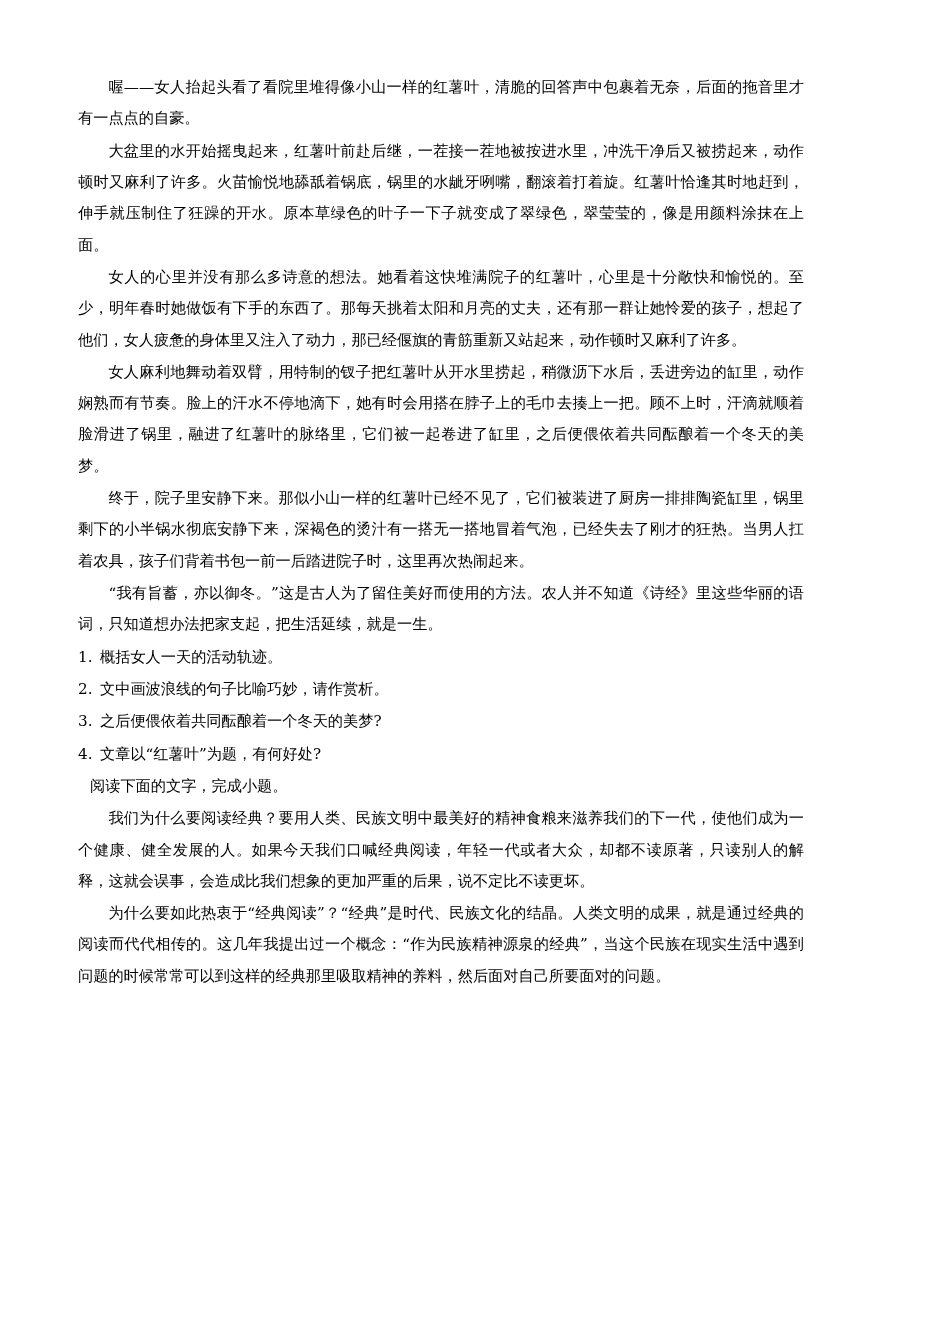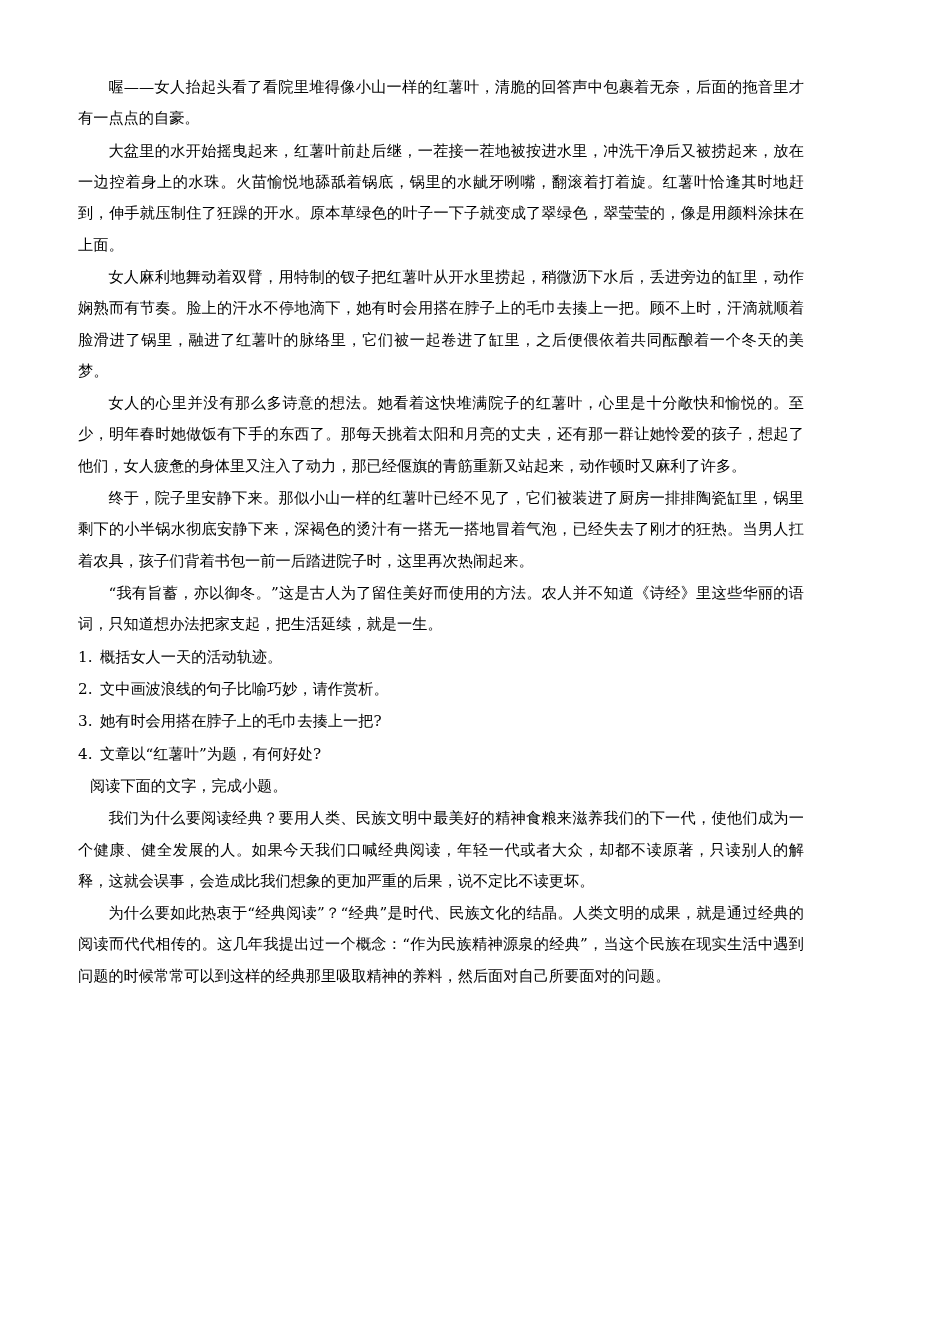--- a/index.html
+++ b/index.html
@@ -49,35 +49,35 @@
     min-width: 22px;
   }
 </style>
 </head>
 <body>
 
 <div class="page">
   <div class="doc">
 
     <p class="para">喔——女人抬起头看了看院里堆得像小山一样的红薯叶，清脆的回答声中包裹着无奈，后面的拖音里才有一点点的自豪。</p>
-    <p class="para">大盆里的水开始摇曳起来，红薯叶前赴后继，一茬接一茬地被按进水里，冲洗干净后又被捞起来，放在一边控着身上的水珠。火苗愉悦地舔舐着锅底，锅里的水龇牙咧嘴，翻滚着打着旋。红薯叶恰逢其时地赶到，伸手就压制住了狂躁的开水。原本草绿色的叶子一下子就变成了翠绿色，翠莹莹的，像是用颜料涂抹在上面。</p>
+    <p class="para">大盆里的水开始摇曳起来，红薯叶前赴后继，一茬接一茬地被按进水里，冲洗干净后又被捞起来，动作顿时又麻利了许多。火苗愉悦地舔舐着锅底，锅里的水龇牙咧嘴，翻滚着打着旋。红薯叶恰逢其时地赶到，伸手就压制住了狂躁的开水。原本草绿色的叶子一下子就变成了翠绿色，翠莹莹的，像是用颜料涂抹在上面。</p>
+    <p class="para">女人的心里并没有那么多诗意的想法。她看着这快堆满院子的红薯叶，心里是十分敞快和愉悦的。至少，明年春时她做饭有下手的东西了。那每天挑着太阳和月亮的丈夫，还有那一群让她怜爱的孩子，想起了他们，女人疲惫的身体里又注入了动力，那已经偃旗的青筋重新又站起来，动作顿时又麻利了许多。</p>
     <p class="para">女人麻利地舞动着双臂，用特制的钗子把红薯叶从开水里捞起，稍微沥下水后，丢进旁边的缸里，动作娴熟而有节奏。脸上的汗水不停地滴下，她有时会用搭在脖子上的毛巾去揍上一把。顾不上时，汗滴就顺着脸滑进了锅里，融进了红薯叶的脉络里，它们被一起卷进了缸里，之后便偎依着共同酝酿着一个冬天的美梦。</p>
-    <p class="para">女人的心里并没有那么多诗意的想法。她看着这快堆满院子的红薯叶，心里是十分敞快和愉悦的。至少，明年春时她做饭有下手的东西了。那每天挑着太阳和月亮的丈夫，还有那一群让她怜爱的孩子，想起了他们，女人疲惫的身体里又注入了动力，那已经偃旗的青筋重新又站起来，动作顿时又麻利了许多。</p>
     <p class="para">终于，院子里安静下来。那似小山一样的红薯叶已经不见了，它们被装进了厨房一排排陶瓷缸里，锅里剩下的小半锅水彻底安静下来，深褐色的烫汁有一搭无一搭地冒着气泡，已经失去了刚才的狂热。当男人扛着农具，孩子们背着书包一前一后踏进院子时，这里再次热闹起来。</p>
     <p class="para">“我有旨蓄，亦以御冬。”这是古人为了留住美好而使用的方法。农人并不知道《诗经》里这些华丽的语词，只知道想办法把家支起，把生活延续，就是一生。</p>
 
     <ol class="qlist">
       <li>
         <span class="qnum">1.</span><span>概括女人一天的活动轨迹。</span>
       </li>
       <li>
         <span class="qnum">2.</span><span>文中画波浪线的句子比喻巧妙，请作赏析。</span>
       </li>
       <li>
-        <span class="qnum">3.</span><span>她有时会用搭在脖子上的毛巾去揍上一把?</span>
+        <span class="qnum">3.</span><span>之后便偎依着共同酝酿着一个冬天的美梦?</span>
       </li>
       <li>
         <span class="qnum">4.</span><span>文章以“红薯叶”为题，有何好处?</span>
       </li>
     </ol>
 
     <p class="flush">阅读下面的文字，完成小题。</p>
 
     <p class="para">我们为什么要阅读经典？要用人类、民族文明中最美好的精神食粮来滋养我们的下一代，使他们成为一个健康、健全发展的人。如果今天我们口喊经典阅读，年轻一代或者大众，却都不读原著，只读别人的解释，这就会误事，会造成比我们想象的更加严重的后果，说不定比不读更坏。</p>
     <p class="para">为什么要如此热衷于“经典阅读”？“经典”是时代、民族文化的结晶。人类文明的成果，就是通过经典的阅读而代代相传的。这几年我提出过一个概念：“作为民族精神源泉的经典”，当这个民族在现实生活中遇到问题的时候常常可以到这样的经典那里吸取精神的养料，然后面对自己所要面对的问题。</p>

